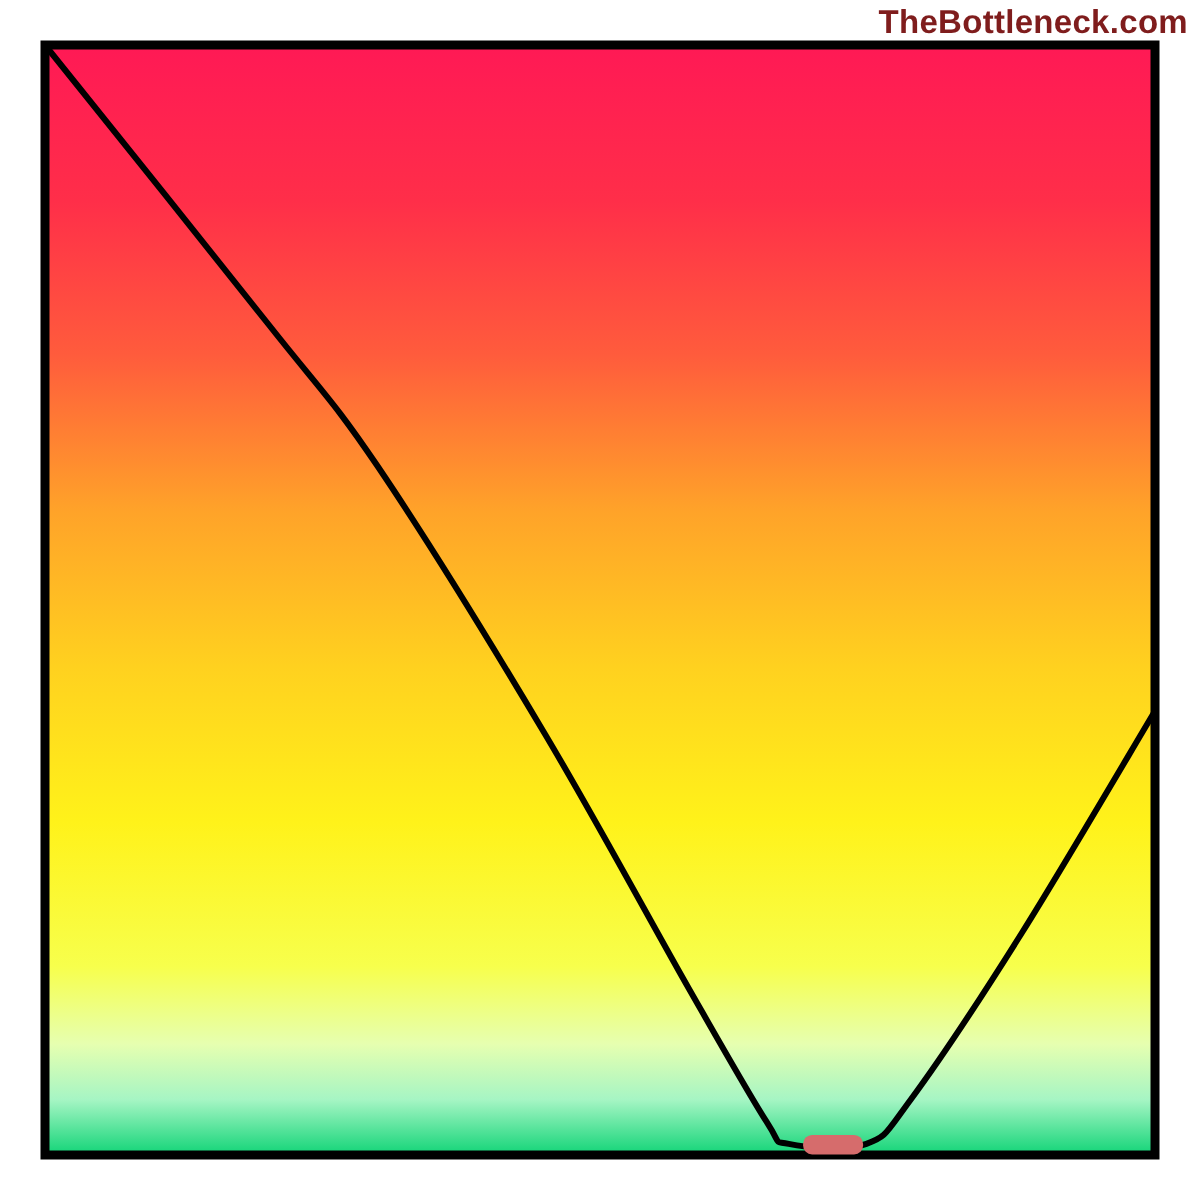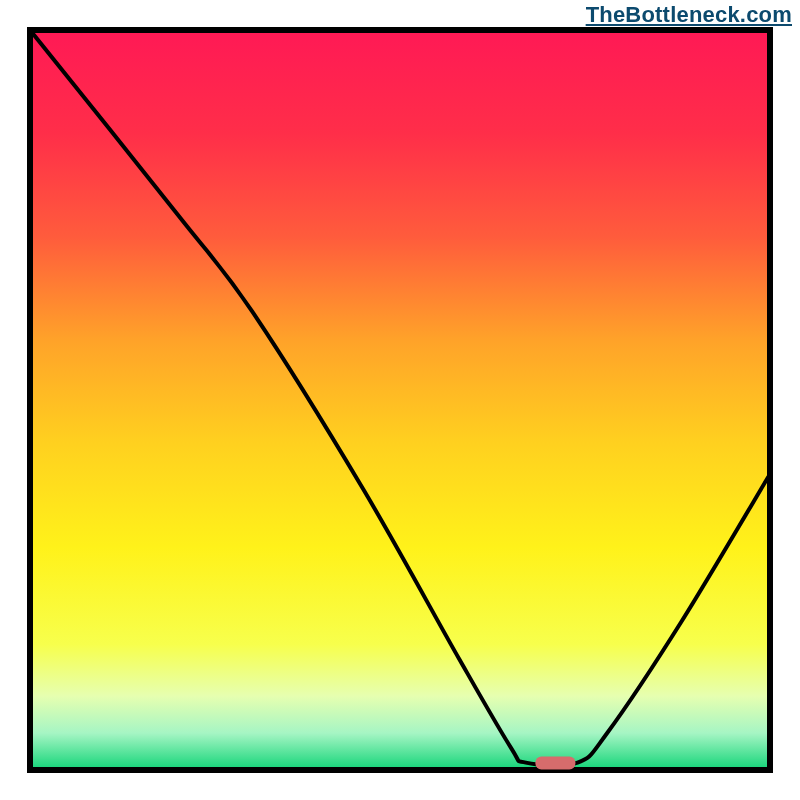--- a/index.html
+++ b/index.html
@@ -22,24 +22,23 @@
     width: 752px;
     height: 752px;
     overflow: visible;
   }
   .watermark {
     position: absolute;
     top: 2px;
     right: 8px;
     font-size: 22px;
     font-weight: 600;
-    color: #0c4a6e;
+    color: #7f1d1d;
     letter-spacing: 0.2px;
     user-select: none;
-    text-decoration: underline;
   }
   svg { display: block; }
 </style>
 </head>
 <body>
 
 <div class="chart-wrap">
 
   <div class="watermark">TheBottleneck.com</div>
 

